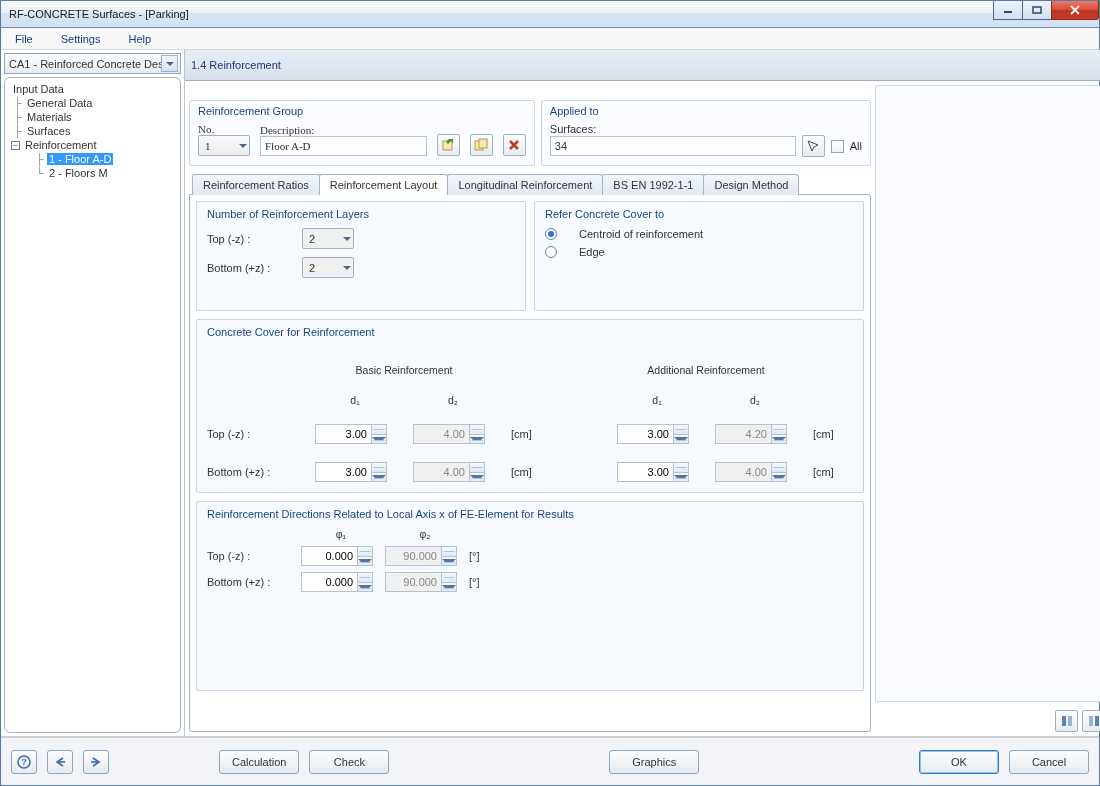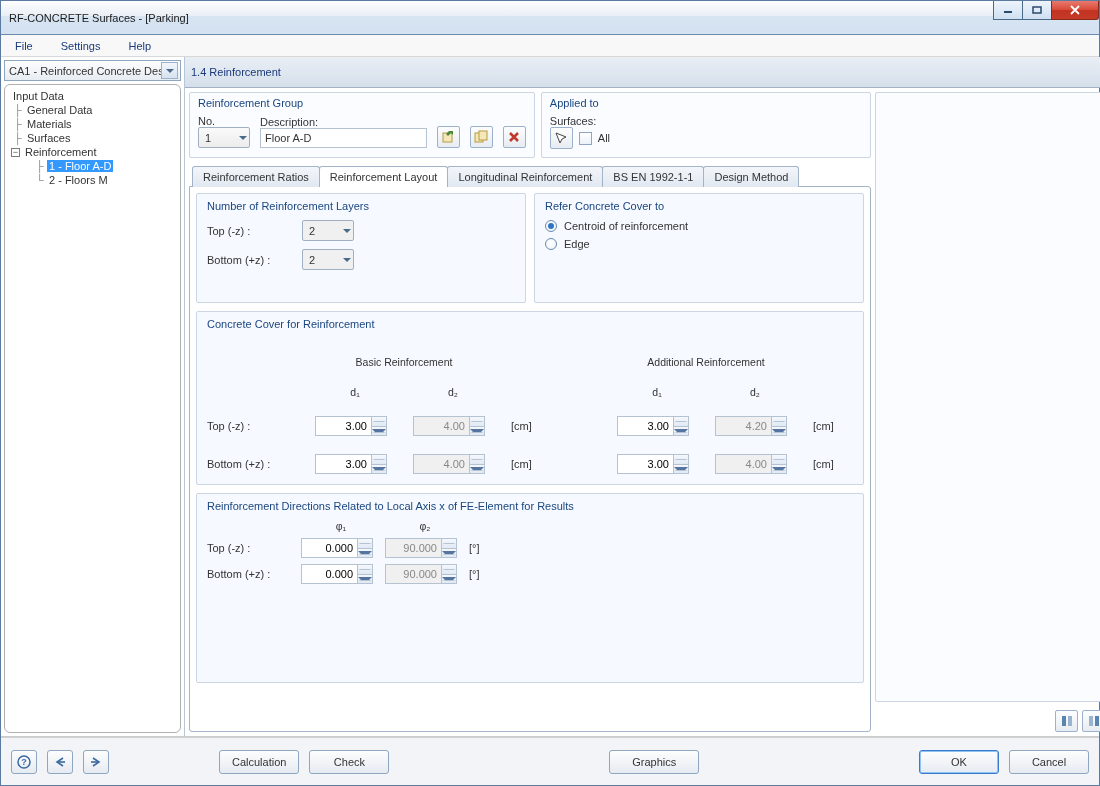--- a/index.html
+++ b/index.html
@@ -1,18 +1,18 @@
 <!DOCTYPE html>
 <html><head>
 <meta charset="utf-8">
 <style>
   * { box-sizing: border-box; }
   html, body { margin:0; padding:0; font-family: "Segoe UI", Tahoma, Arial, sans-serif; font-size:11px; color:#333; background:#fff; }
   .window { width:1100px; height:786px; background:#fff; border:1px solid #5a7aa0; display:flex; flex-direction:column; }
-  .titlebar { height:34px; background:linear-gradient(to bottom,#fdfefe 0%,#e9eff6 45%,#d7e4f2 46%,#d4e1f1 100%); border-bottom:1px solid #6a8ab0; display:flex; align-items:center; padding:0 0 0 8px; position:relative; }
+  .titlebar { height:27px; background:linear-gradient(to bottom,#fdfefe 0%,#e9eff6 45%,#d7e4f2 46%,#d4e1f1 100%); border-bottom:1px solid #6a8ab0; display:flex; align-items:center; padding:0 0 0 8px; position:relative; }
   .titlebar .title-text { color:#1a1a1a; }
   .winbtns { position:absolute; right:0; top:0; display:flex; }
   .winbtn { width:30px; height:19px; border:1px solid #4a6a8a; border-top:none; background:linear-gradient(to bottom,#eef4fb,#cfe0f2); display:flex; align-items:center; justify-content:center; font-size:9px; color:#2a4a6a;}
   .winbtn + .winbtn { margin-left:-1px; }
   .winbtn.close { width:48px; background:linear-gradient(to bottom,#e67a6e 0%,#d94b3a 48%,#c23321 49%,#c53a28 100%); color:#fff; border-color:#8a2a1d; border-top-right-radius:0; border-bottom-right-radius:3px;}
   .winbtn.close svg { width:12px; height:10px; }
   .menubar { height:22px; background:#f8f8f8; border-bottom:1px solid #d8d8d8; display:flex; align-items:center; padding-left:6px; gap:12px;}
   .menubar .menuitem { padding:2px 8px; color:#1a3a7a; }
   .body { flex:1; display:flex; padding:0; border-bottom:1px solid #ccc; }
   
@@ -26,21 +26,21 @@
   .tree .label.selected { background:#3399ff; color:#fff; }
   .expander { display:inline-block; width:9px; height:9px; border:1px solid #7a7a7a; background:#fff; margin-right:3px; text-align:center; line-height:7px; font-size:9px; color:#555;}
   
   .main { flex:1; display:flex; flex-direction:column; }
   .tabstrip { height:31px; background:linear-gradient(to bottom,#e9eef5,#d5dfeb); border-bottom:1px solid #a3b0c2; display:flex; align-items:center; padding-left:6px; color:#1a3a7a;}
   .content { flex:1; display:flex; padding:4px; gap:4px; }
   .leftpane { flex:1; display:flex; flex-direction:column; gap:4px; }
   .rightpane { width:232px; display:flex; flex-direction:column; gap:4px; }
   .groupbox { border:1px solid #ccd6e2; background:#fafcff; border-radius:2px; padding:6px 8px 8px; }
   .groupbox .legend { color:#1a4680; font-size:11px; margin:-2px 0 6px 0; }
-  .toprow { display:flex; gap:6px; }
+  .toprow { display:flex; gap:6px;margin-top:15px; }
   .toprow .groupbox { flex:1; }
   .lbl { color:#333; }
   .row { display:flex; align-items:center; gap:4px; }
   .input { background:#fff; border:1px solid #b5c2d2; height:20px; padding:0 4px; display:flex; align-items:center; }
   .small-combo { width:52px; height:21px; background:linear-gradient(to bottom,#fafafa,#ececec); border:1px solid #a0b0c2; display:flex; align-items:center; justify-content:space-between; padding:0 2px 0 6px; border-radius:2px;}
   .iconbtn { width:23px; height:22px; background:linear-gradient(to bottom,#fdfdfd,#e7ecf2); border:1px solid #9cb2cc; border-radius:2px; display:flex; align-items:center; justify-content:center;}
   .iconbtn.danger svg { fill:#c0392b; }
   .tabset { display:flex; flex-direction:column; }
   .tabhdr { display:flex; align-items:flex-end; height:24px; padding-left:3px; }
   .tab { padding:4px 10px; background:linear-gradient(to bottom,#f3f6fa,#e1e8f2); border:1px solid #a4b4c8; border-bottom:none; margin-right:-1px; color:#333; border-top-left-radius:3px; border-top-right-radius:3px; position:relative; top:1px;}
@@ -50,21 +50,21 @@
   .fieldset2 .fl { color:#1a4680; margin-bottom:8px; display:block;}
   .spinner { display:flex; height:20px; }
   .spinner input { width:56px; border:1px solid #b5c2d2; border-right:none; text-align:right; padding-right:4px; font:inherit; background:#fff;}
   .spinner.disabled input { background:#f0f0f0; color:#888; }
   .spinbtns { width:16px; border:1px solid #b5c2d2; display:flex; flex-direction:column;}
   .spinbtns div { flex:1; display:flex; align-items:center; justify-content:center; background:linear-gradient(to bottom,#f5f8fc,#e0e9f4);}
   .spinbtns div:first-child { border-bottom:1px solid #b5c2d2;}
   .grid-cols { display:grid; grid-template-columns: 90px 80px 80px 40px 30px 80px 80px 40px; align-items:center; row-gap:6px; column-gap:4px;gap:18px;}
   .unit { color:#333; text-align:left; }
   .colh { text-align:center; color:#333; font-size:10.5px;}
-  .radio { display:flex; align-items:center; gap:7px; margin-bottom:6px;}
+  .radio { display:flex; align-items:center; gap:22px; margin-bottom:6px;}
   .radio .dot { width:12px; height:12px; border:1px solid #6a8aab; border-radius:50%; background:radial-gradient(circle at 40% 40%, #fff, #eaf2fb); display:flex; align-items:center; justify-content:center;}
   .radio .dot .inner { width:6px; height:6px; border-radius:50%; background:#2e74c4; display:none;}
   .radio.checked .dot .inner { display:block;}
   .footer { height:48px; background:#f2f4f8; display:flex; align-items:center; padding:0 10px; gap:10px; border-top:1px solid #d0d0d0;}
   .footer .spacer { flex:1; }
   .btn { min-width:80px; height:24px; background:linear-gradient(to bottom,#fdfdfd,#e6ebf2); border:1px solid #8ea6c0; border-radius:3px; display:flex; align-items:center; justify-content:center; padding:0 12px;}
   .btn.primary { border:1px solid #3a7acc; box-shadow:0 0 0 1px #8ec2f5 inset;}
   .ficon { width:26px; height:24px; background:linear-gradient(to bottom,#fdfdfd,#e6ebf2); border:1px solid #8ea6c0; border-radius:3px; display:flex; align-items:center; justify-content:center;}
   .chev { width:0; height:0; border-left:4px solid transparent; border-right:4px solid transparent; border-top:4px solid #4a6a8a;}
   .tri-s { width:0; height:0; border-left:3px solid transparent; border-right:3px solid transparent;}
@@ -149,21 +149,21 @@
     <div class="main">
       <div class="tabstrip">
         <span>1.4 Reinforcement</span>
       </div>
       <div class="content">
         <div class="leftpane">
 
           <div class="toprow">
             <div class="groupbox" style="flex:1.05;">
               <div class="legend">Reinforcement Group</div>
-              <div class="row" style="gap:10px; align-items:flex-end;">
+              <div class="row" style="gap:10px; align-items:flex-end;font-family:Liberation Serif, serif;">
                 <div style="width:52px;">
                   <div class="lbl">No.</div>
                   <div class="small-combo">
                     <span>1</span>
                     <div class="chev"></div>
                   </div>
                 </div>
                 <div style="flex:1;">
                   <div class="lbl">Description:</div>
                   <div class="input" style="width:100%;">
@@ -186,20 +186,23 @@
                   <svg width="14" height="14" viewBox="0 0 14 14">
                       <path d="M3 3 L11 11 M11 3 L3 11" stroke="#c0392b" stroke-width="2.5"></path>
                     </svg>
                 </div>
               </div>
             </div>
             <div class="groupbox" style="flex:1;">
               <div class="legend">Applied to</div>
               <div class="lbl">Surfaces:</div>
               <div class="row" style="gap:6px;">
+                <div class="input" style="flex:1;">
+                    <span>34</span>
+                  </div>
                 <div class="iconbtn">
                   <svg width="14" height="14">
                       <path d="M2 2 L6 12 L8 8 L12 6 Z" fill="#fff" stroke="#444"></path>
                     </svg>
                 </div>
                 <div class="checkbox"></div>
                 <span class="lbl">All</span>
               </div>
             </div>
           </div>

